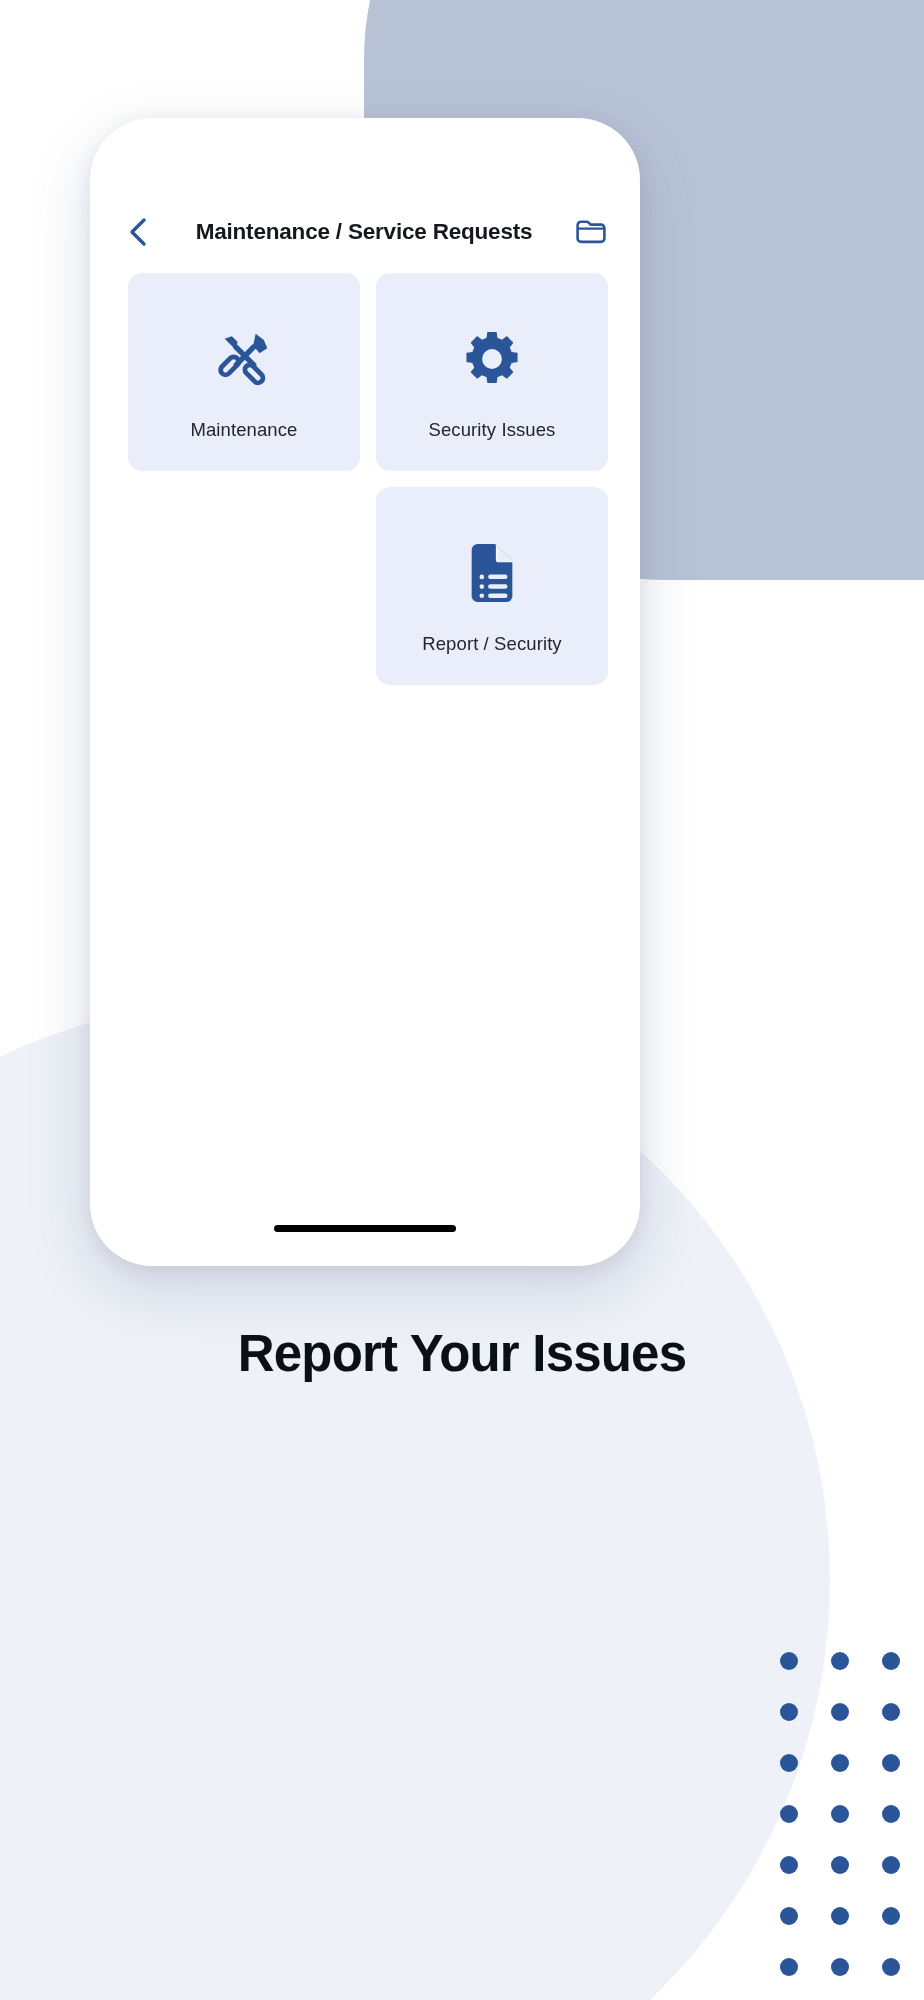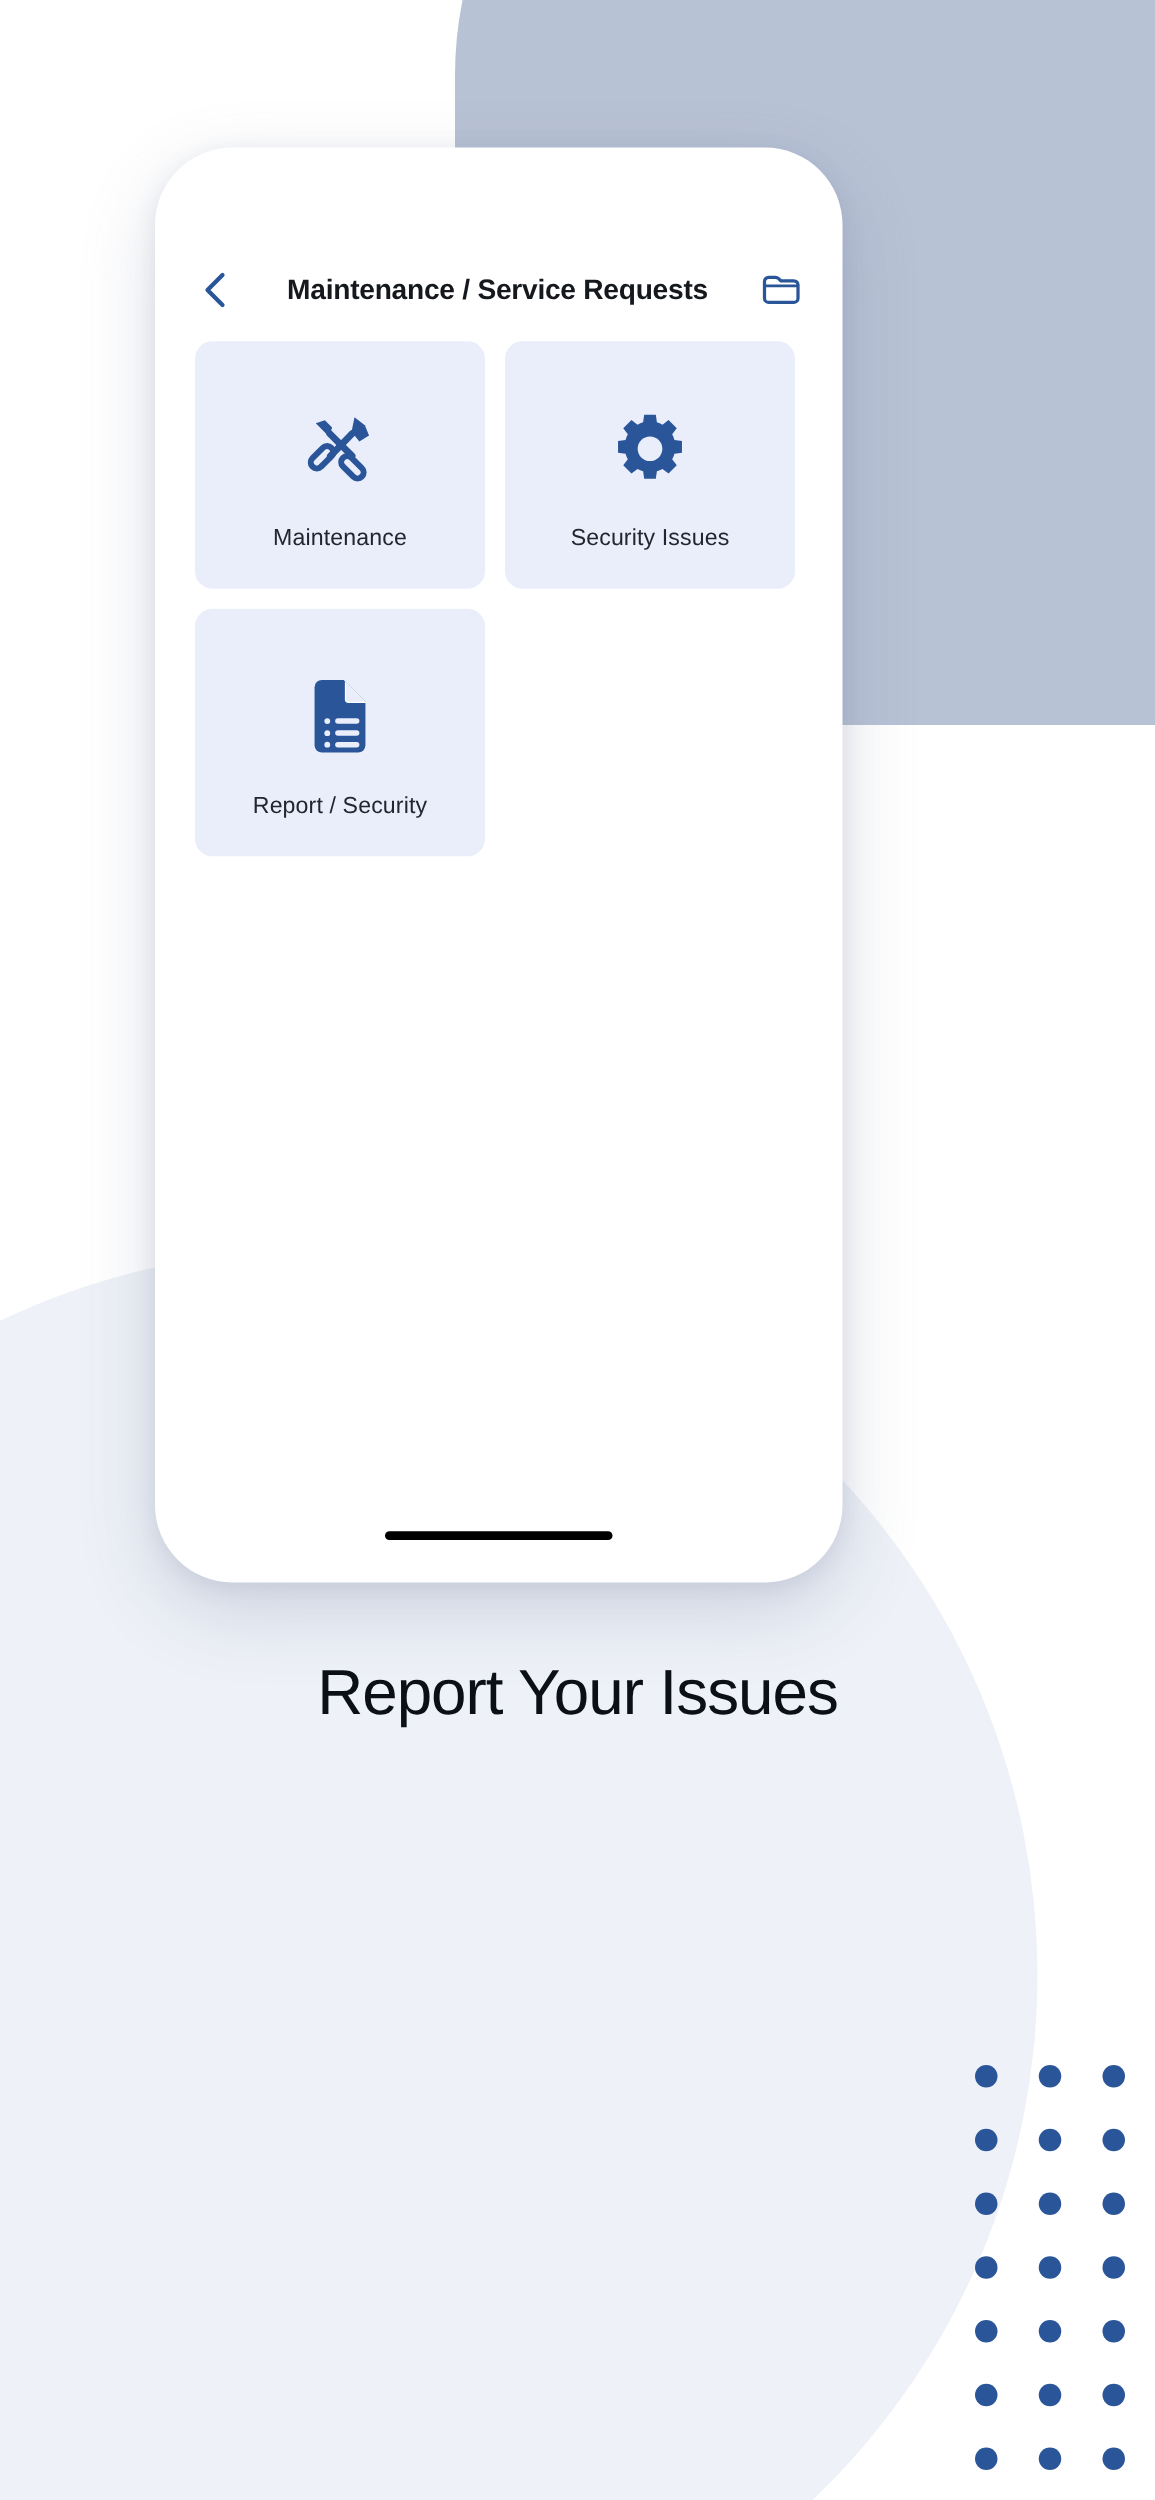--- a/index.html
+++ b/index.html
@@ -35,21 +35,20 @@
   
   .phone {
     position:absolute;
     left:90px; top:118px;
     width:550px; height:1148px;
     background:#ffffff;
     border-radius:62px;
     box-shadow:0 22px 60px rgba(90,105,140,0.22),
                0 4px 18px rgba(90,105,140,0.12);
     padding:10px;
-    margin-left:34px;
   }
   .phone-screen {
     width:100%; height:100%;
     background:#ffffff;
     border-radius:54px;
     overflow:hidden;
     position:relative;
   }
 
   
@@ -85,20 +84,21 @@
   .folder-btn svg { display:block; }
 
   
   .tile-grid {
     position:absolute;
     left:22px; top:145px;
     width:calc(100% - 44px);
     display:flex;
     flex-wrap:wrap;
     gap:16px;
+    justify-content:flex-end;
   }
   .tile {
     width:232px;
     height:198px;
     background:#eaeefb;
     border-radius:14px;
     display:flex;
     flex-direction:column;
     align-items:center;
     justify-content:center;
@@ -132,21 +132,21 @@
     border-radius:4px;
   }
 
   
   .headline {
     position:absolute;
     left:0; top:1320px;
     width:924px;
     text-align:center;
     font-size:51px;
-    font-weight:normal;
+    font-weight:bold;
     line-height:1.32;
     color:#0b0f17;
     letter-spacing:-0.8px;
     padding:0 70px;
   }
 
   
   .dot-grid {
     position:absolute;
     right:24px;

